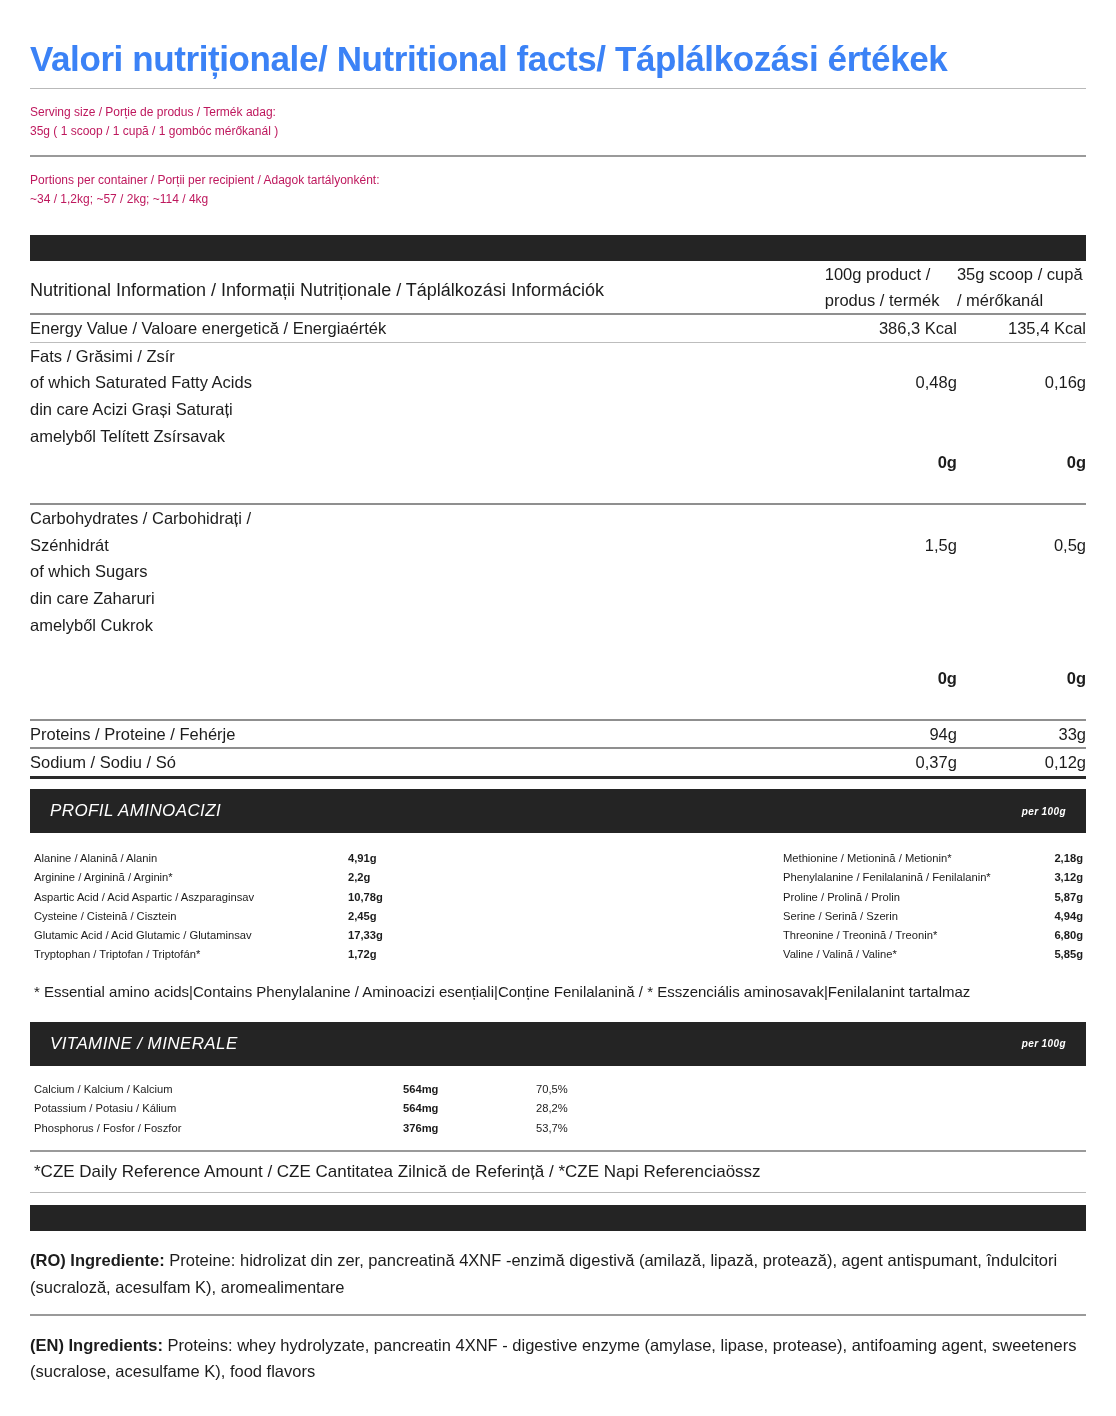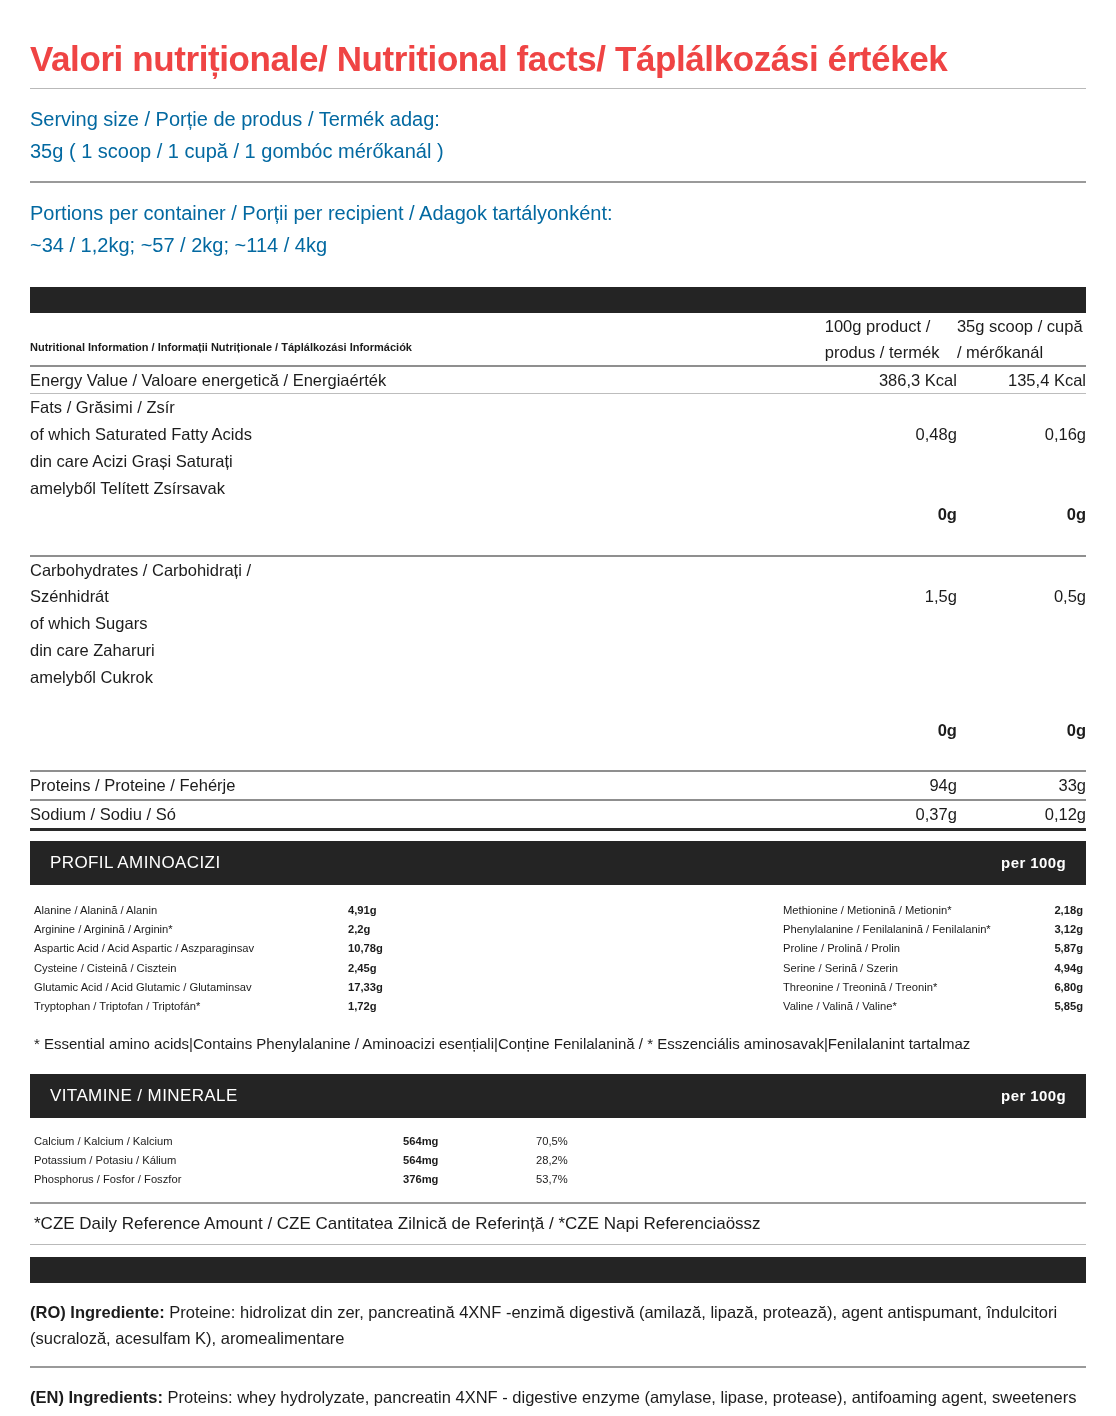--- a/index.html
+++ b/index.html
@@ -15,67 +15,67 @@
   .page { padding: 0 30px; }
 
   
   .title {
     font-size: 35px;
     font-weight: bold;
     letter-spacing: -0.4px;
     padding-top: 38px;
     padding-bottom: 8px;
     line-height: 1.2;
-    color: #ef4444;
+    color: #3b82f6;
   }
   .rule-light { border-top: 1px solid #b9b9b9; }
   .rule-mid   { border-top: 2px solid #9a9a9a; }
   .rule-dark  { border-top: 3px solid #2a2a2a; }
 
   
   .serving-block {
-    font-size: 20px;
+    font-size: 12px;
     line-height: 1.62;
     padding: 14px 0 13px 0;
-    color: #0369a1;
+    color: #be185d;
   }
 
   
   .black-bar {
     background: #242424;
     height: 26px;
     margin-top: 12px;
   }
   .black-bar-label {
     background: #242424;
     color: #ffffff;
     display: flex;
     align-items: center;
     justify-content: space-between;
     padding: 0 20px;
     height: 44px;
     font-size: 17px;
     letter-spacing: 0.4px;
     margin-top: 10px;
-  }
-  .black-bar-label .per { font-size: 15px; font-weight: bold; }
+    font-style: italic;
+  }
+  .black-bar-label .per { font-size: 10px; font-weight: bold; }
 
   
   table.nutri { width: 100%; border-collapse: collapse; }
   table.nutri td { vertical-align: top; padding: 0; }
   .col-name { width: 820px; }
   .col-100  { width: 135px; }
   .col-35   { width: 131px; }
 
   .hdr-row td { padding-top: 18px; padding-bottom: 10px; }
   .hdr-name {
-    font-size: 11px;
+    font-size: 18px;
     vertical-align: bottom !important;
     padding-bottom: 12px !important;
-    font-weight: bold;
   }
   .hdr-unit {
     font-size: 16.5px;
     line-height: 1.58;
     text-align: left;
     padding-left: 6px;
   }
 
   .sep-row td { padding: 0; }
   .sep-line { border-top: 2px solid #8f8f8f; height: 0; font-size: 0; }

